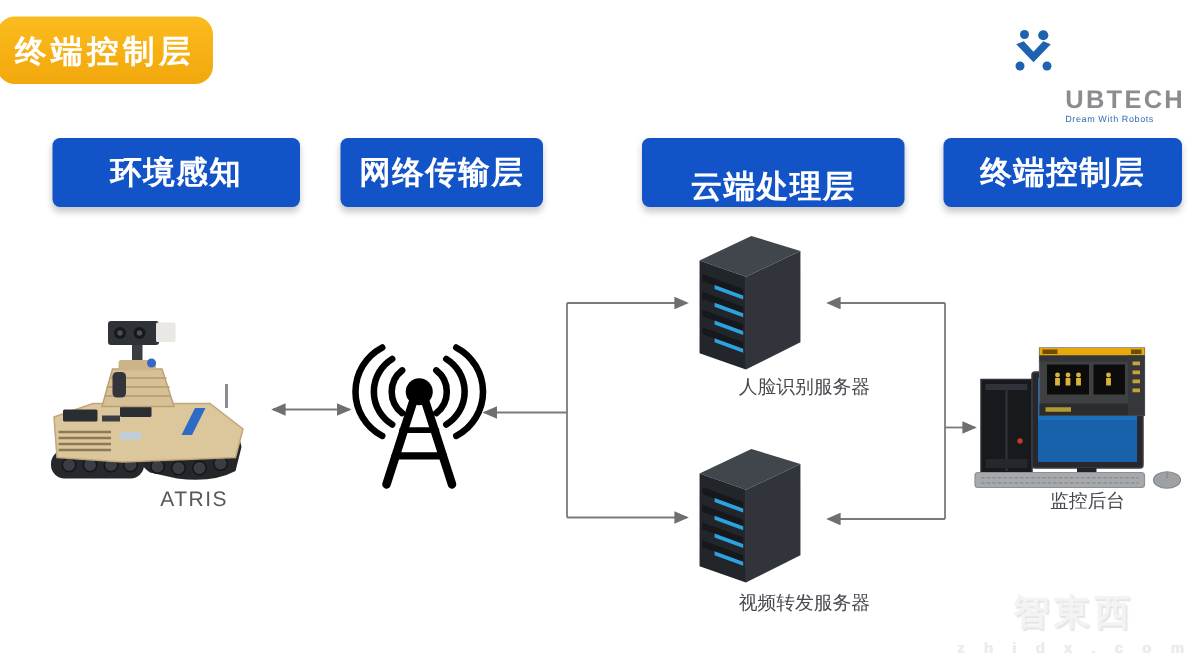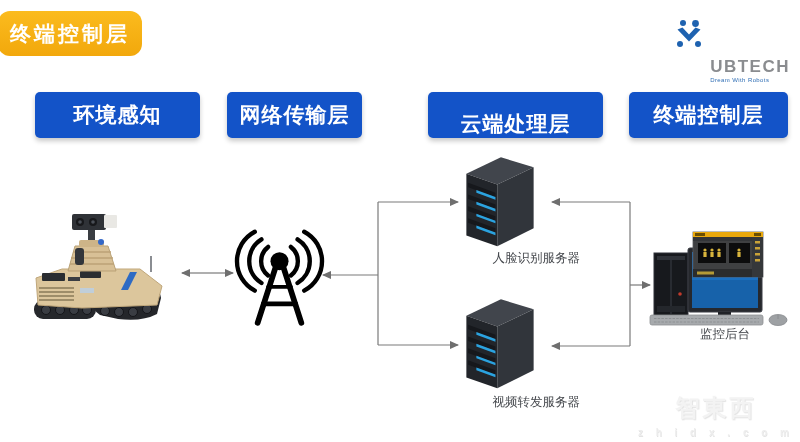--- a/index.html
+++ b/index.html
@@ -115,20 +115,21 @@
     <polygon points="53,40 86,40 94,65 46,65" fill="#D8C096" stroke="#B9A176" stroke-width="1"></polygon>
     <g stroke="#BCA276" stroke-width="1.4">
       <line x1="51" y1="46" x2="89" y2="46"></line>
       <line x1="49" y1="52" x2="91" y2="52"></line>
       <line x1="48" y1="58" x2="92" y2="58"></line>
     </g>
     <rect x="57" y="34" width="25" height="7" rx="2" fill="#CDB488"></rect>
     <circle cx="79" cy="36" r="3" fill="#3468C8"></circle>
     <rect x="53" y="42" width="9" height="17" rx="3" fill="#33363B"></rect>
   </svg>
+  <div class="node-label cap-atris">ATRIS</div>
 
   <svg class="icon" style="left:232px;top:216px;" width="95" height="115" viewBox="0 0 100 120">
     <g stroke="#000" stroke-width="4.6" fill="none" stroke-linecap="round">
       <path d="M38,32 A19,19 0 0 0 38,62"></path>
       <path d="M31,24 A27,27 0 0 0 31,70"></path>
       <path d="M24,16 A35,35 0 0 0 24,78"></path>
       <path d="M62,32 A19,19 0 0 1 62,62"></path>
       <path d="M69,24 A27,27 0 0 1 69,70"></path>
       <path d="M76,16 A35,35 0 0 1 76,78"></path>
     </g>

